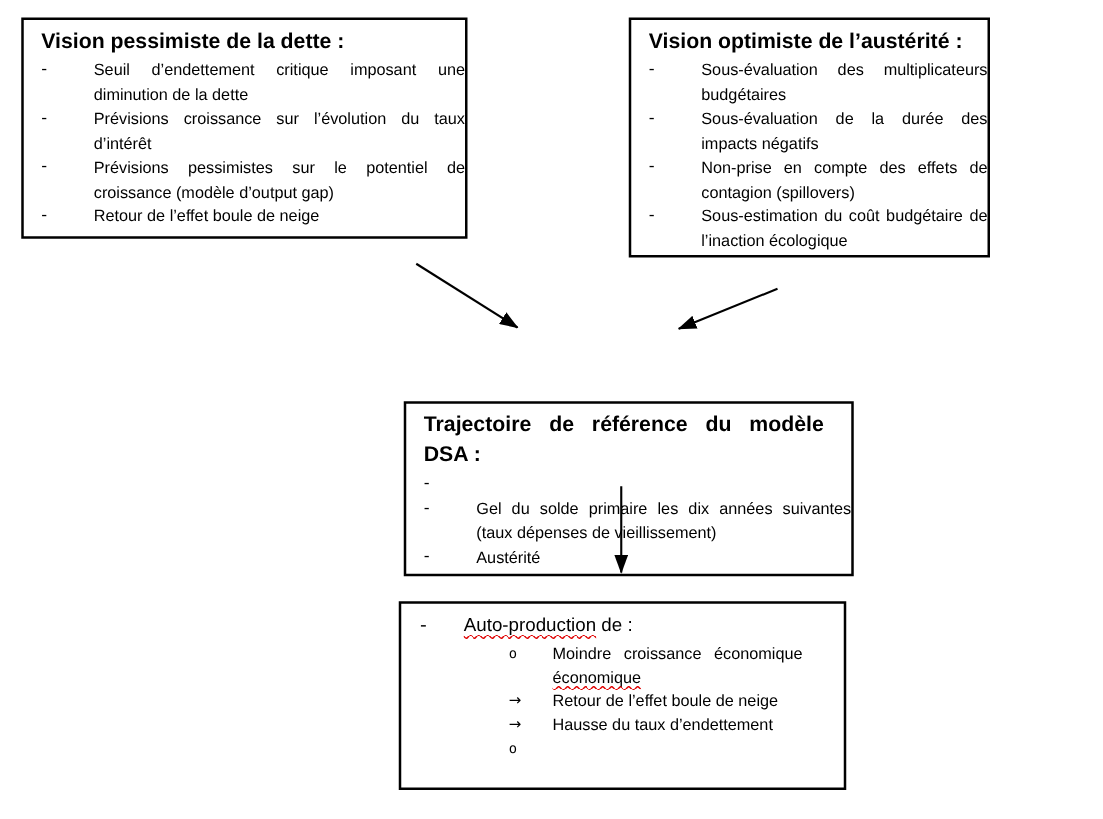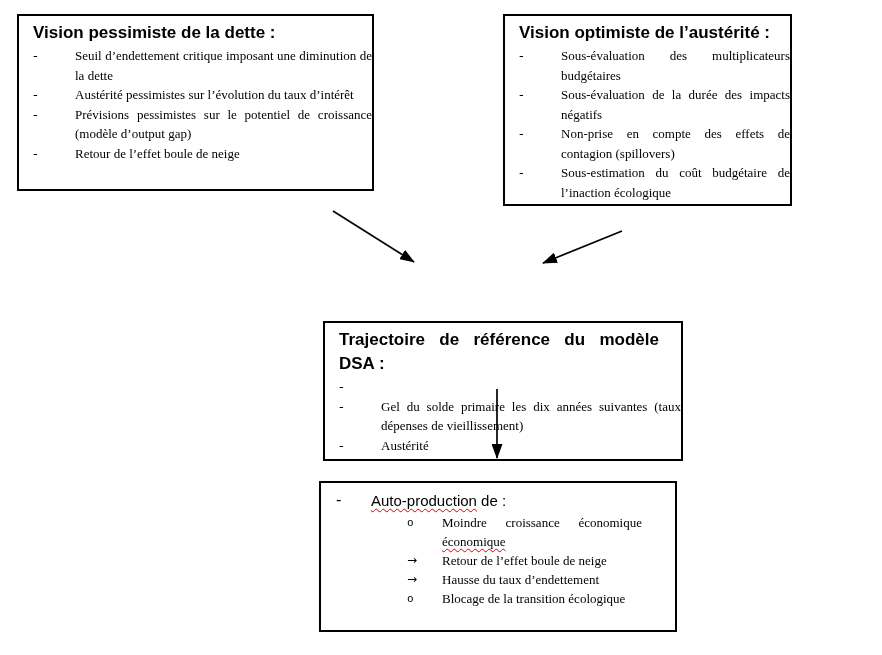--- a/index.html
+++ b/index.html
@@ -26,21 +26,21 @@
     text-align:justify;
   }
   .box-dsa .box-title { max-width:320px; }
 
   .li { display:flex; align-items:flex-start; }
   .marker {
     flex:0 0 42px; font-size:13px; line-height:19.5px;
     font-family:"DejaVu Sans", sans-serif;
   }
   .li-text {
-    flex:1 1 auto; font-size:13px; line-height:19.5px; text-align:justify;font-family:Liberation Serif, serif;
+    flex:1 1 auto; font-size:13px; line-height:19.5px; text-align:justify;
   }
 
   
   .auto-title-row .marker { flex:0 0 35px; margin-left:7px; font-size:15px; line-height:25px; }
   .auto-title { font-size:15px; line-height:25px; }
   .li.sub .marker { flex:0 0 35px; margin-left:78px; font-size:11px; line-height:19px;
                     font-family:"DejaVu Sans Mono", monospace; }
   .li.sub .marker.arrow-glyph { font-family:"DejaVu Sans", sans-serif; font-size:12px; }
   .li.sub .li-text { flex:0 0 auto; width:200px; font-size:13px; line-height:19px; }
 
@@ -70,21 +70,21 @@
   </svg>
 
   <section class="box box-pessimist">
     <h2 class="box-title">Vision pessimiste de la dette :</h2>
     <div class="li">
       <span class="marker">-</span>
       <div class="li-text">Seuil d’endettement critique imposant une diminution de la dette</div>
     </div>
     <div class="li">
       <span class="marker">-</span>
-      <div class="li-text">Austérité pessimistes sur l’évolution du taux d’intérêt</div>
+      <div class="li-text">Prévisions croissance sur l’évolution du taux d’intérêt</div>
     </div>
     <div class="li">
       <span class="marker">-</span>
       <div class="li-text">Prévisions pessimistes sur le potentiel de croissance (modèle d’output gap)</div>
     </div>
     <div class="li">
       <span class="marker">-</span>
       <div class="li-text">Retour de l’effet boule de neige</div>
     </div>
   </section>
@@ -136,17 +136,16 @@
     <div class="li sub">
       <span class="marker arrow-glyph">→</span>
       <div class="li-text">Retour de l’effet boule de neige</div>
     </div>
     <div class="li sub">
       <span class="marker arrow-glyph">→</span>
       <div class="li-text">Hausse du taux d’endettement</div>
     </div>
     <div class="li sub">
       <span class="marker">o</span>
-      <div class="li-text">Blocage de la transition écologique</div>
     </div>
   </section>
 
 </div>
 
 </body></html>

